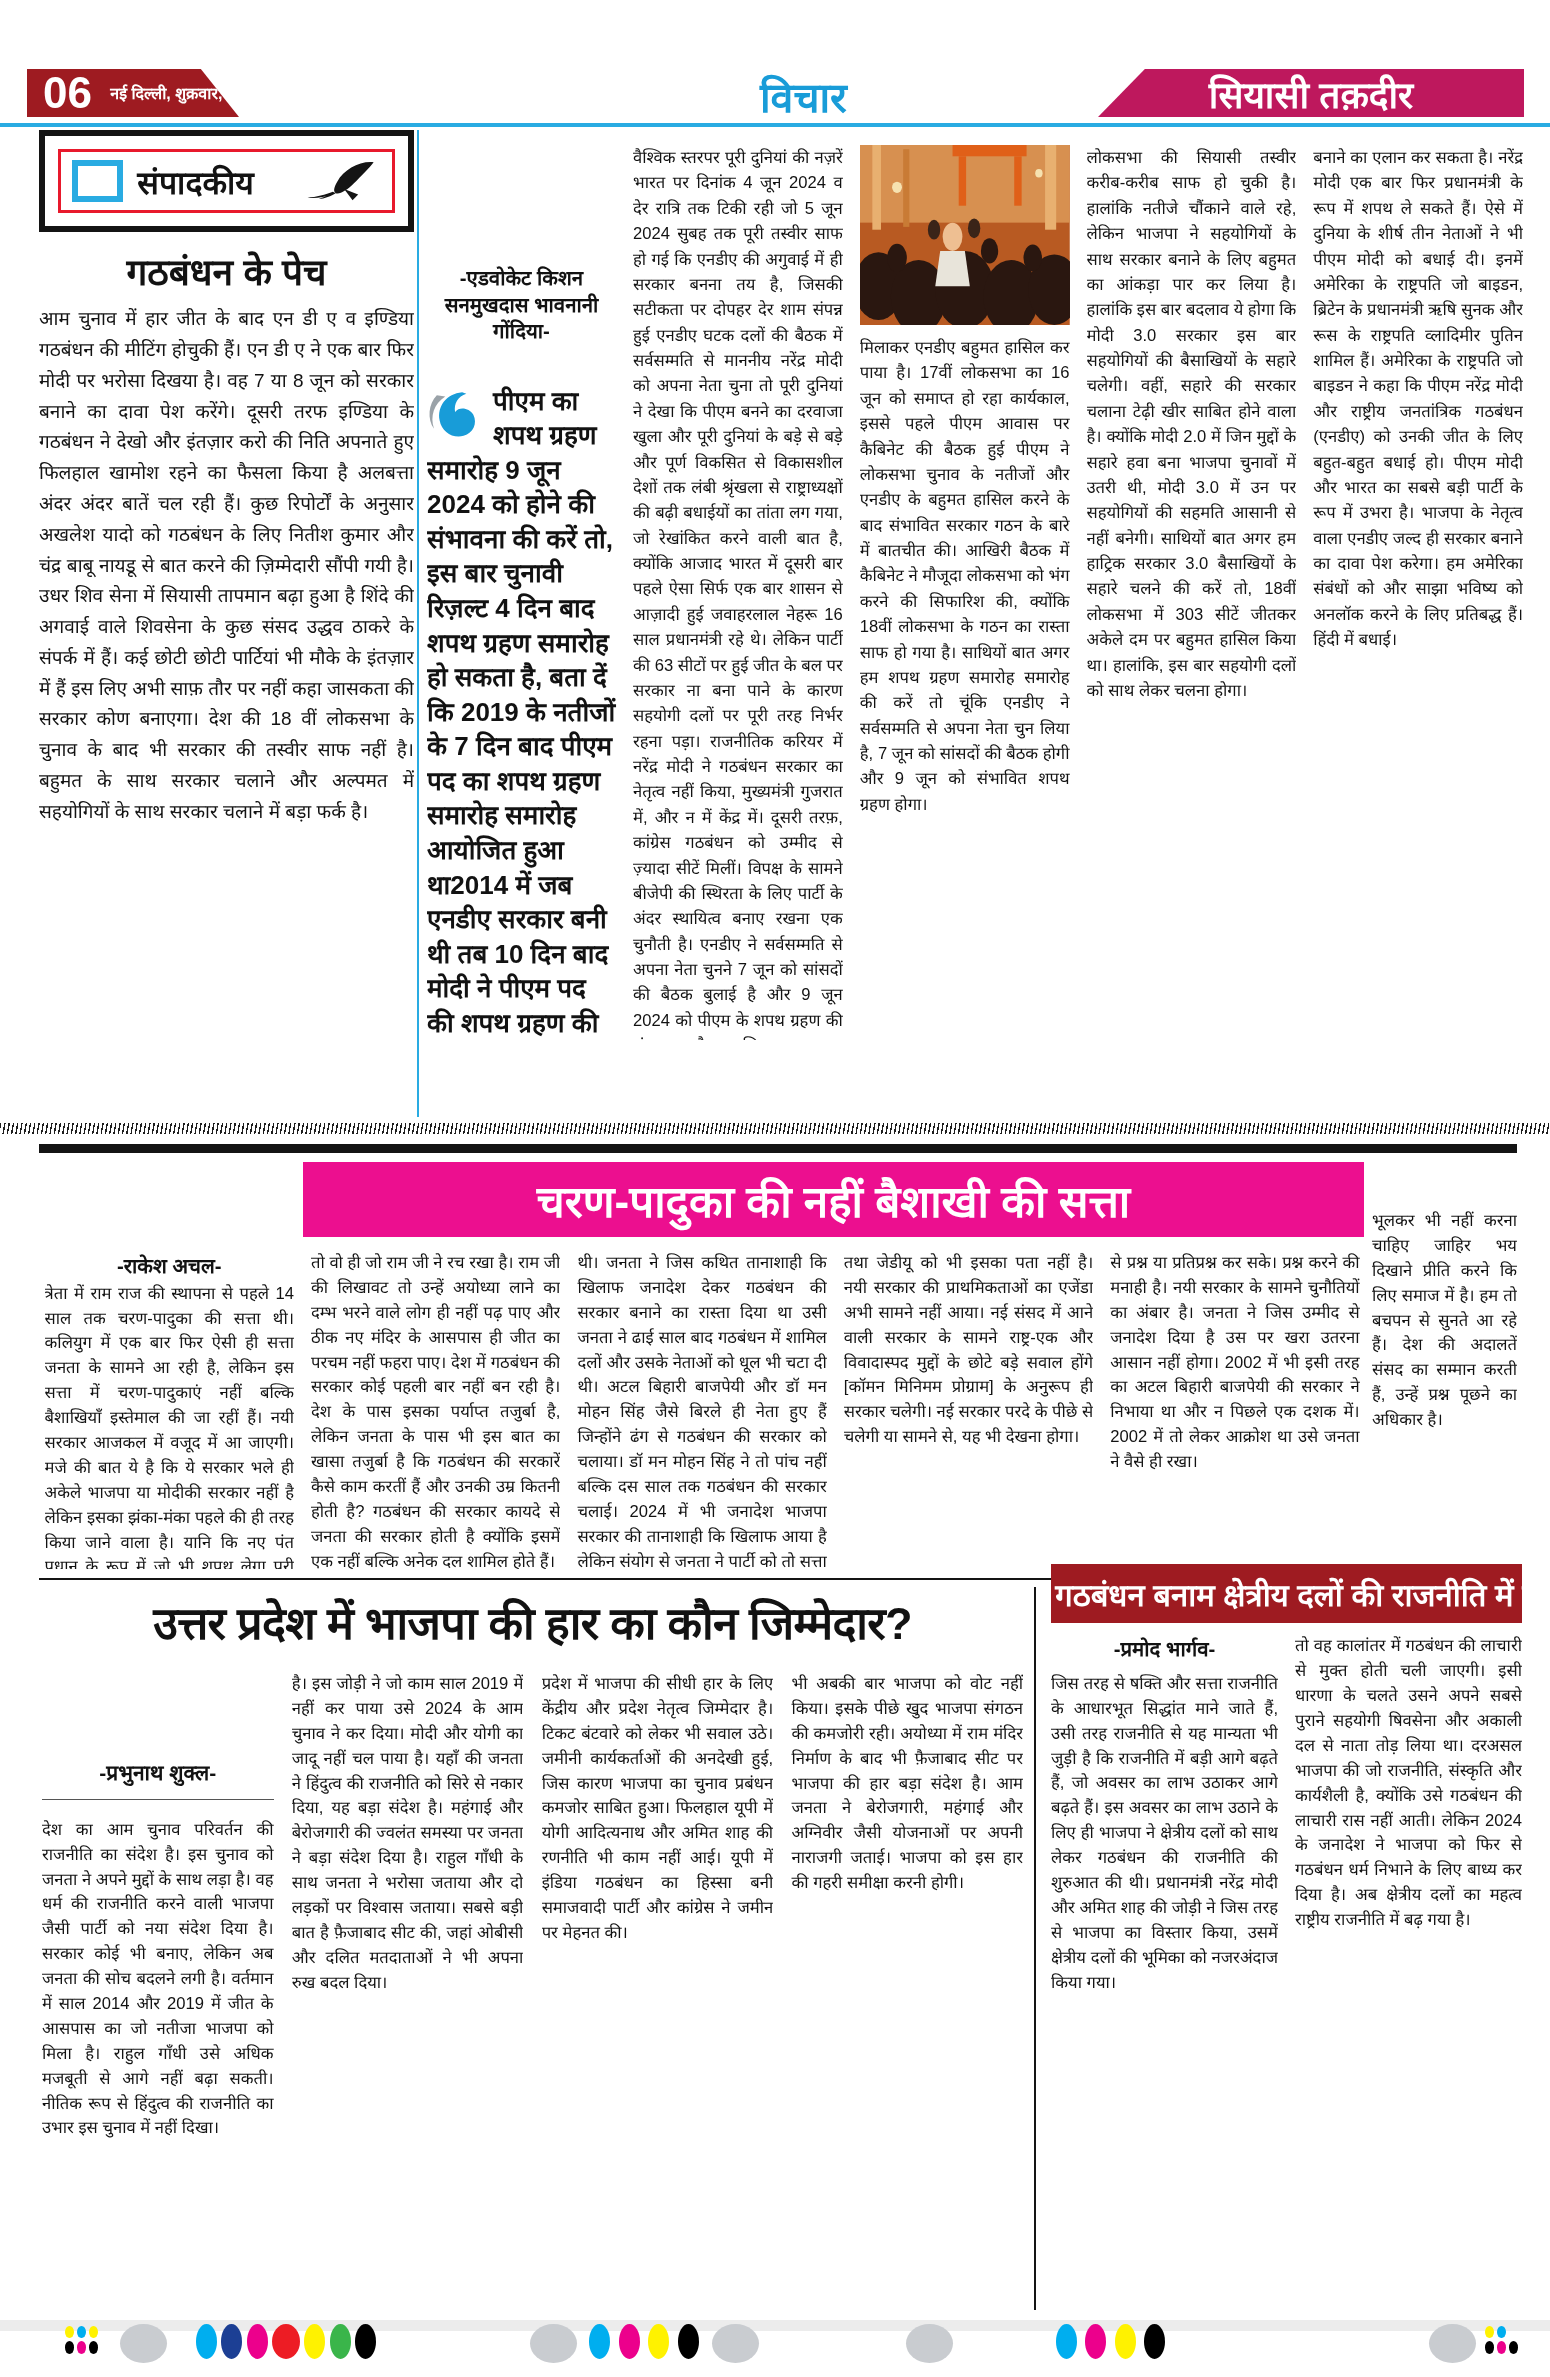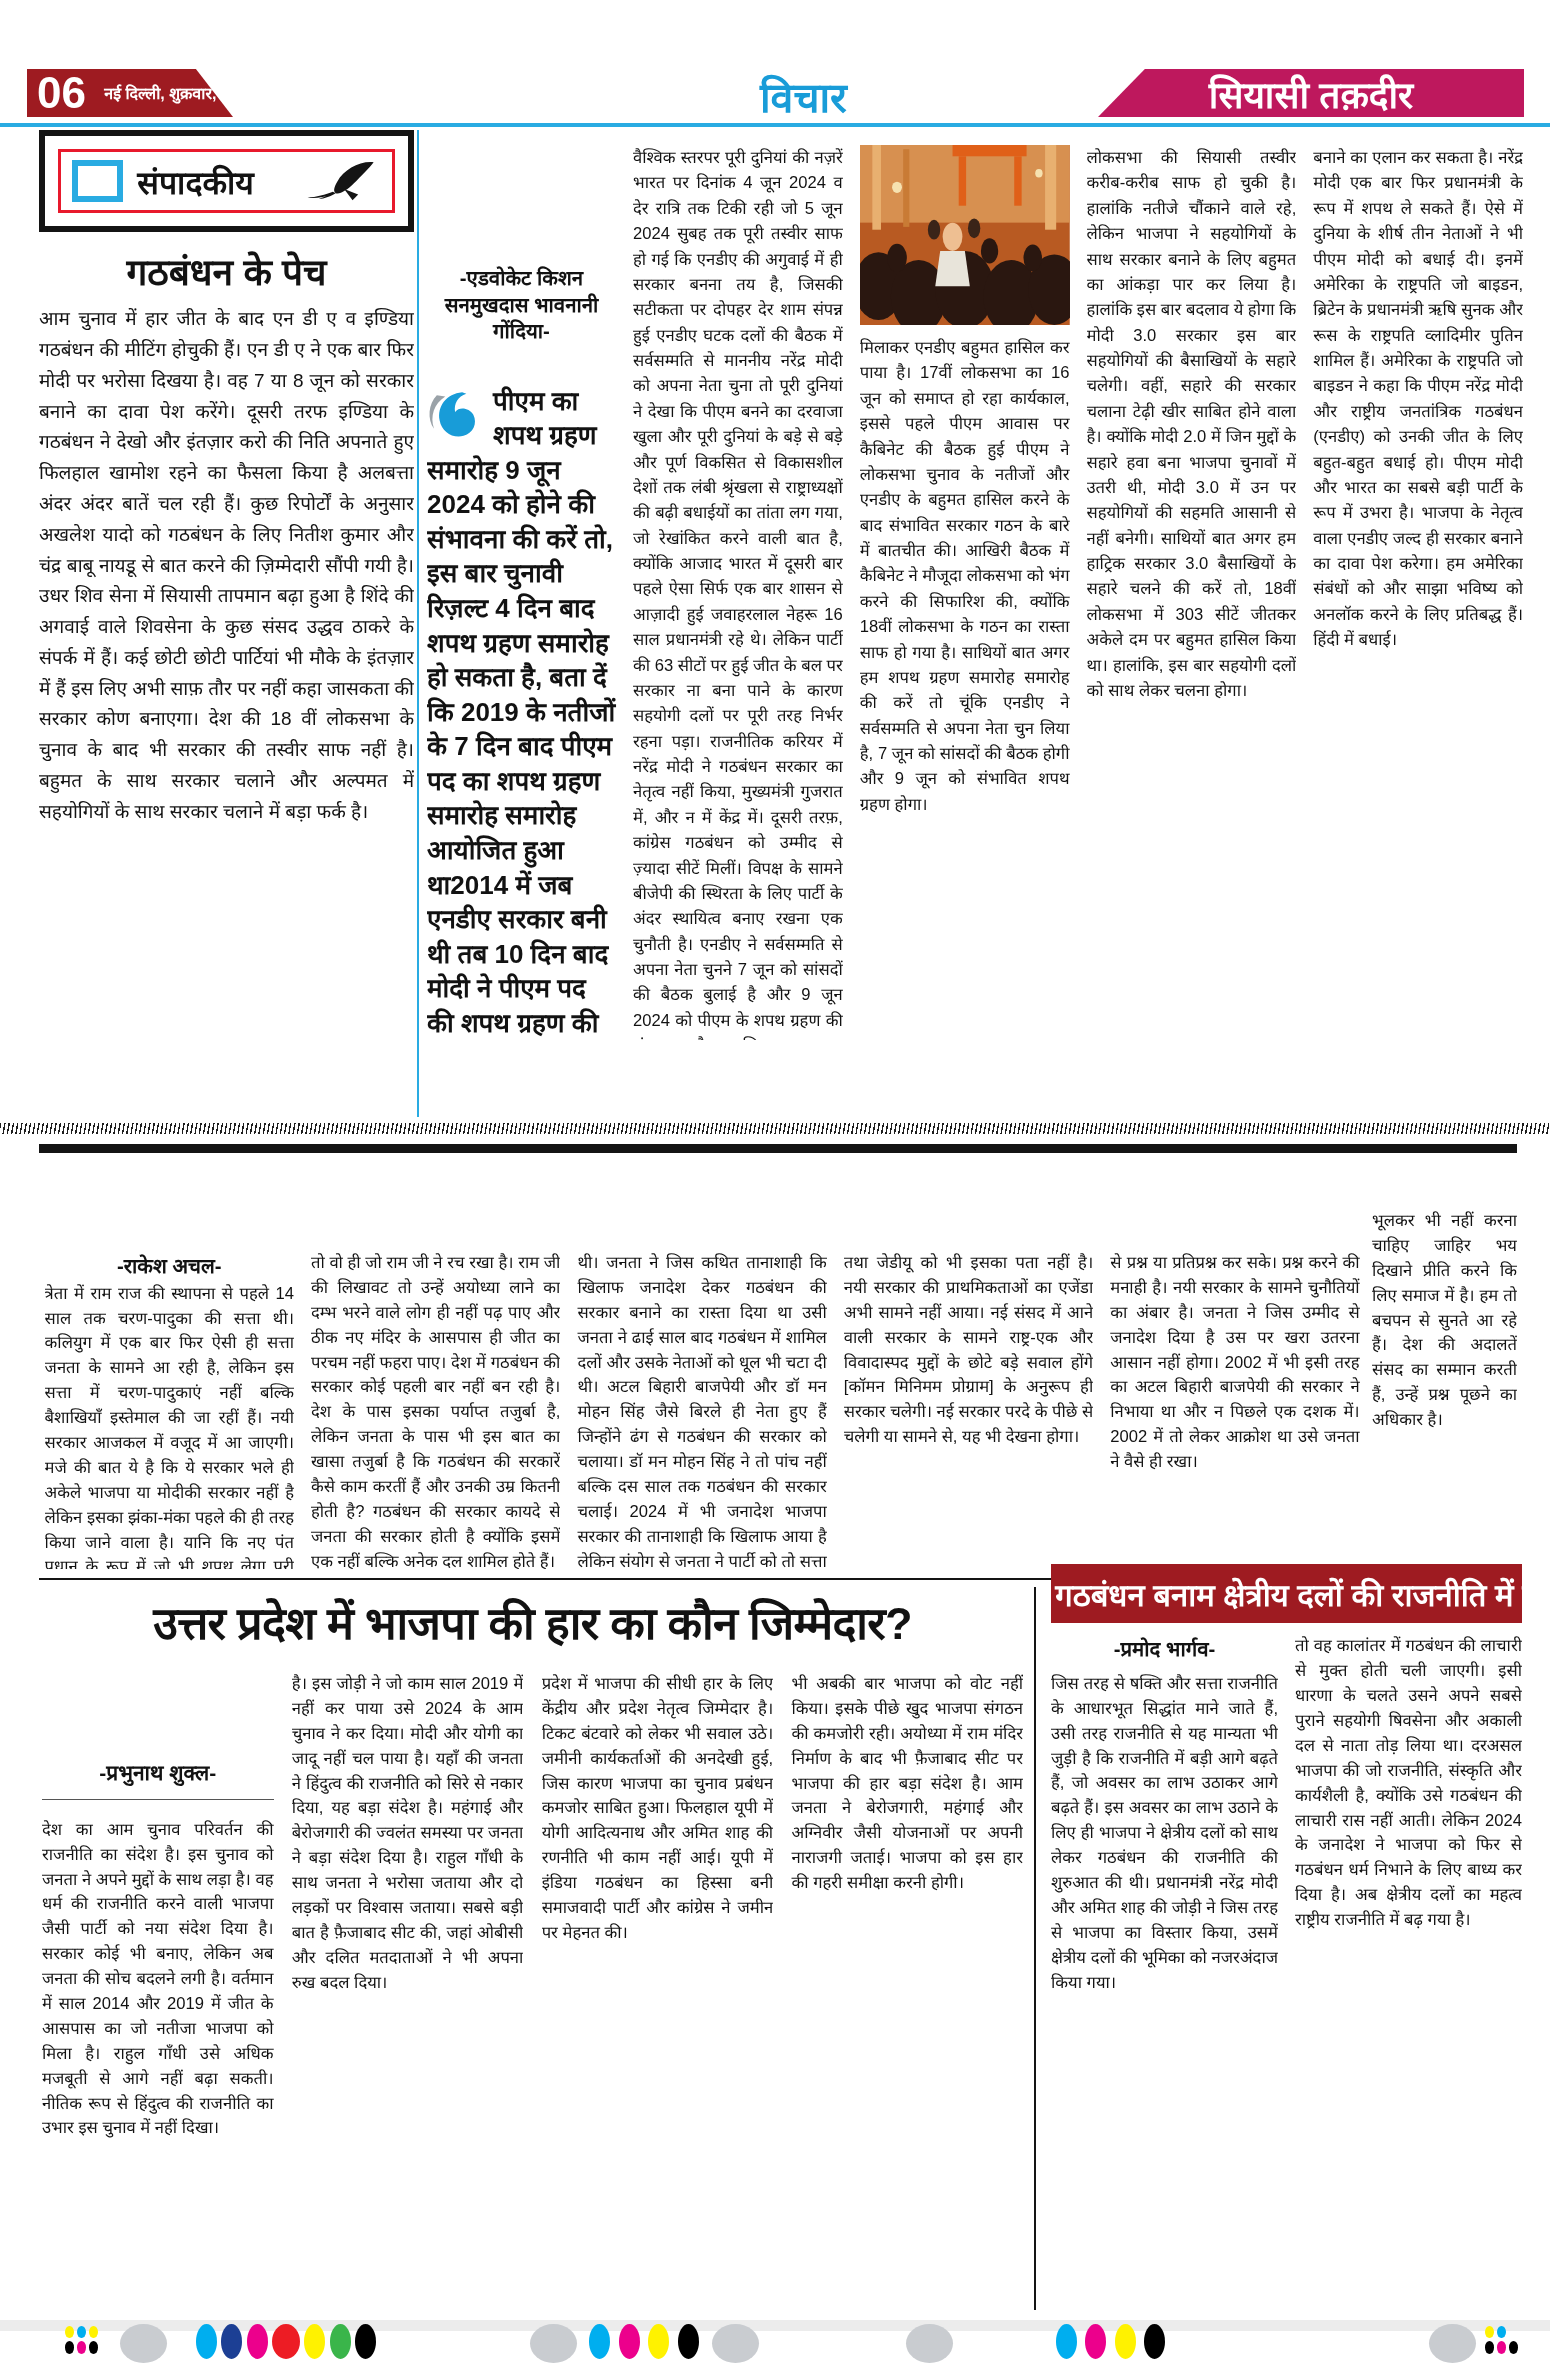--- a/index.html
+++ b/index.html
@@ -1,21 +1,21 @@
 <!DOCTYPE html>
 <html style="font-size:11.3px"><head>
 <meta charset="utf-8">
 <style>
   html,body{margin:0;padding:0;background:#d8d8d8;}
   .page{position:relative;width:1550px;height:2377px;background:#ffffff;overflow:hidden;
         font-family:"Liberation Sans","DejaVu Sans",sans-serif;color:#121212;}
 
   
   .hdr-left{position:absolute;left:27px;top:69px;width:206px;height:48px;background:#9e1b21;
-            clip-path:polygon(0 0,82% 0,100% 100%,0 100%);color:#fff;display:flex;align-items:center;}
+            clip-path:polygon(0 0,82% 0,100% 100%,0 100%);color:#fff;display:flex;align-items:center;padding-left:6px;}
   .page-num{font-size:44px;font-weight:bold;margin-left:10px;line-height:1;}
   .dateline{font-size:16px;font-weight:bold;margin-left:18.3px;white-space:nowrap;}
   .section-title{position:absolute;left:760px;top:68px;font-size:41px;font-weight:bold;color:#189cd8;}
   .hdr-right{position:absolute;left:1098px;top:69px;width:426px;height:48px;background:#be185d;
              clip-path:polygon(11% 0,100% 0,100% 100%,0 100%);color:#fff;display:flex;
              align-items:center;justify-content:center;font-size:37px;font-weight:bold;}
   .blue-rule{position:absolute;left:0;top:123px;width:1550px;height:3.5px;background:#29abe2;}
 
   
   .editorial{position:absolute;left:39px;top:130px;width:375px;}
@@ -169,20 +169,23 @@
 
       <div class="lead-col">लोकसभा की सियासी तस्वीर करीब-करीब साफ हो चुकी है। हालांकि नतीजे चौंकाने वाले रहे, लेकिन भाजपा ने सहयोगियों के साथ सरकार बनाने के लिए बहुमत का आंकड़ा पार कर लिया है। हालांकि इस बार बदलाव ये होगा कि मोदी 3.0 सरकार इस बार सहयोगियों की बैसाखियों के सहारे चलेगी। वहीं, सहारे की सरकार चलाना टेढ़ी खीर साबित होने वाला है। क्योंकि मोदी 2.0 में जिन मुद्दों के सहारे हवा बना भाजपा चुनावों में उतरी थी, मोदी 3.0 में उन पर सहयोगियों की सहमति आसानी से नहीं बनेगी। साथियों बात अगर हम हाट्रिक सरकार 3.0 बैसाखियों के सहारे चलने की करें तो, 18वीं लोकसभा में 303 सीटें जीतकर अकेले दम पर बहुमत हासिल किया था। हालांकि, इस बार सहयोगी दलों को साथ लेकर चलना होगा।</div>
       <div class="lead-col">बनाने का एलान कर सकता है। नरेंद्र मोदी एक बार फिर प्रधानमंत्री के रूप में शपथ ले सकते हैं। ऐसे में दुनिया के शीर्ष तीन नेताओं ने भी पीएम मोदी को बधाई दी। इनमें अमेरिका के राष्ट्रपति जो बाइडन, ब्रिटेन के प्रधानमंत्री ऋषि सुनक और रूस के राष्ट्रपति व्लादिमीर पुतिन शामिल हैं। अमेरिका के राष्ट्रपति जो बाइडन ने कहा कि पीएम नरेंद्र मोदी और राष्ट्रीय जनतांत्रिक गठबंधन (एनडीए) को उनकी जीत के लिए बहुत-बहुत बधाई हो। पीएम मोदी और भारत का सबसे बड़ी पार्टी के रूप में उभरा है। भाजपा के नेतृत्व वाला एनडीए जल्द ही सरकार बनाने का दावा पेश करेगा। हम अमेरिका संबंधों को और साझा भविष्य को अनलॉक करने के लिए प्रतिबद्ध हैं। हिंदी में बधाई।</div>
     </div>
   </div>
 
   <div class="hatch"></div>
 
   <div class="mid">
     <div class="mid-topbar"></div>
+    <div class="mid-banner">
+      <span>चरण-पादुका की नहीं बैशाखी की सत्ता</span>
+    </div>
     <div class="mid-right-col">भूलकर भी नहीं करना चाहिए जाहिर भय दिखाने प्रीति करने कि लिए समाज में है। हम तो बचपन से सुनते आ रहे हैं। देश की अदालतें संसद का सम्मान करती हैं, उन्हें प्रश्न पूछने का अधिकार है।</div>
     <div class="mid-cols">
       <div class="mid-col">
         <div class="mid-byline">-राकेश अचल-</div>
         <span>त्रेता में राम राज की स्थापना से पहले 14 साल तक चरण-पादुका की सत्ता थी। कलियुग में एक बार फिर ऐसी ही सत्ता जनता के सामने आ रही है, लेकिन इस सत्ता में चरण-पादुकाएं नहीं बल्कि बैशाखियाँ इस्तेमाल की जा रहीं हैं। नयी सरकार आजकल में वजूद में आ जाएगी। मजे की बात ये है कि ये सरकार भले ही अकेले भाजपा या मोदीकी सरकार नहीं है लेकिन इसका झंका-मंका पहले की ही तरह किया जाने वाला है। यानि कि नए पंत प्रधान के रूप में जो भी शपथ लेगा पूरी भव्यता और दिव्यता के साथ लेगा।</span>
       </div>
       <div class="mid-col">तो वो ही जो राम जी ने रच रखा है। राम जी की लिखावट तो उन्हें अयोध्या लाने का दम्भ भरने वाले लोग ही नहीं पढ़ पाए और ठीक नए मंदिर के आसपास ही जीत का परचम नहीं फहरा पाए। देश में गठबंधन की सरकार कोई पहली बार नहीं बन रही है। देश के पास इसका पर्याप्त तजुर्बा है, लेकिन जनता के पास भी इस बात का खासा तजुर्बा है कि गठबंधन की सरकारें कैसे काम करतीं हैं और उनकी उम्र कितनी होती है? गठबंधन की सरकार कायदे से जनता की सरकार होती है क्योंकि इसमें एक नहीं बल्कि अनेक दल शामिल होते हैं।</div>
       <div class="mid-col">थी। जनता ने जिस कथित तानाशाही कि खिलाफ जनादेश देकर गठबंधन की सरकार बनाने का रास्ता दिया था उसी जनता ने ढाई साल बाद गठबंधन में शामिल दलों और उसके नेताओं को धूल भी चटा दी थी। अटल बिहारी बाजपेयी और डॉ मन मोहन सिंह जैसे बिरले ही नेता हुए हैं जिन्होंने ढंग से गठबंधन की सरकार को चलाया। डॉ मन मोहन सिंह ने तो पांच नहीं बल्कि दस साल तक गठबंधन की सरकार चलाई। 2024 में भी जनादेश भाजपा सरकार की तानाशाही कि खिलाफ आया है लेकिन संयोग से जनता ने पार्टी को तो सत्ता से हटा दिया लेकिन जिस व्यक्ति को लेकर आक्रोश था</div>
       <div class="mid-col">तथा जेडीयू को भी इसका पता नहीं है। नयी सरकार की प्राथमिकताओं का एजेंडा अभी सामने नहीं आया। नई संसद में आने वाली सरकार के सामने राष्ट्र-एक और विवादास्पद मुद्दों के छोटे बड़े सवाल होंगे [कॉमन मिनिमम प्रोग्राम] के अनुरूप ही सरकार चलेगी। नई सरकार परदे के पीछे से चलेगी या सामने से, यह भी देखना होगा।</div>
       <div class="mid-col">से प्रश्न या प्रतिप्रश्न कर सके। प्रश्न करने की मनाही है। नयी सरकार के सामने चुनौतियों का अंबार है। जनता ने जिस उम्मीद से जनादेश दिया है उस पर खरा उतरना आसान नहीं होगा। 2002 में भी इसी तरह का अटल बिहारी बाजपेयी की सरकार ने निभाया था और न पिछले एक दशक में। 2002 में तो लेकर आक्रोश था उसे जनता ने वैसे ही रखा।</div>

